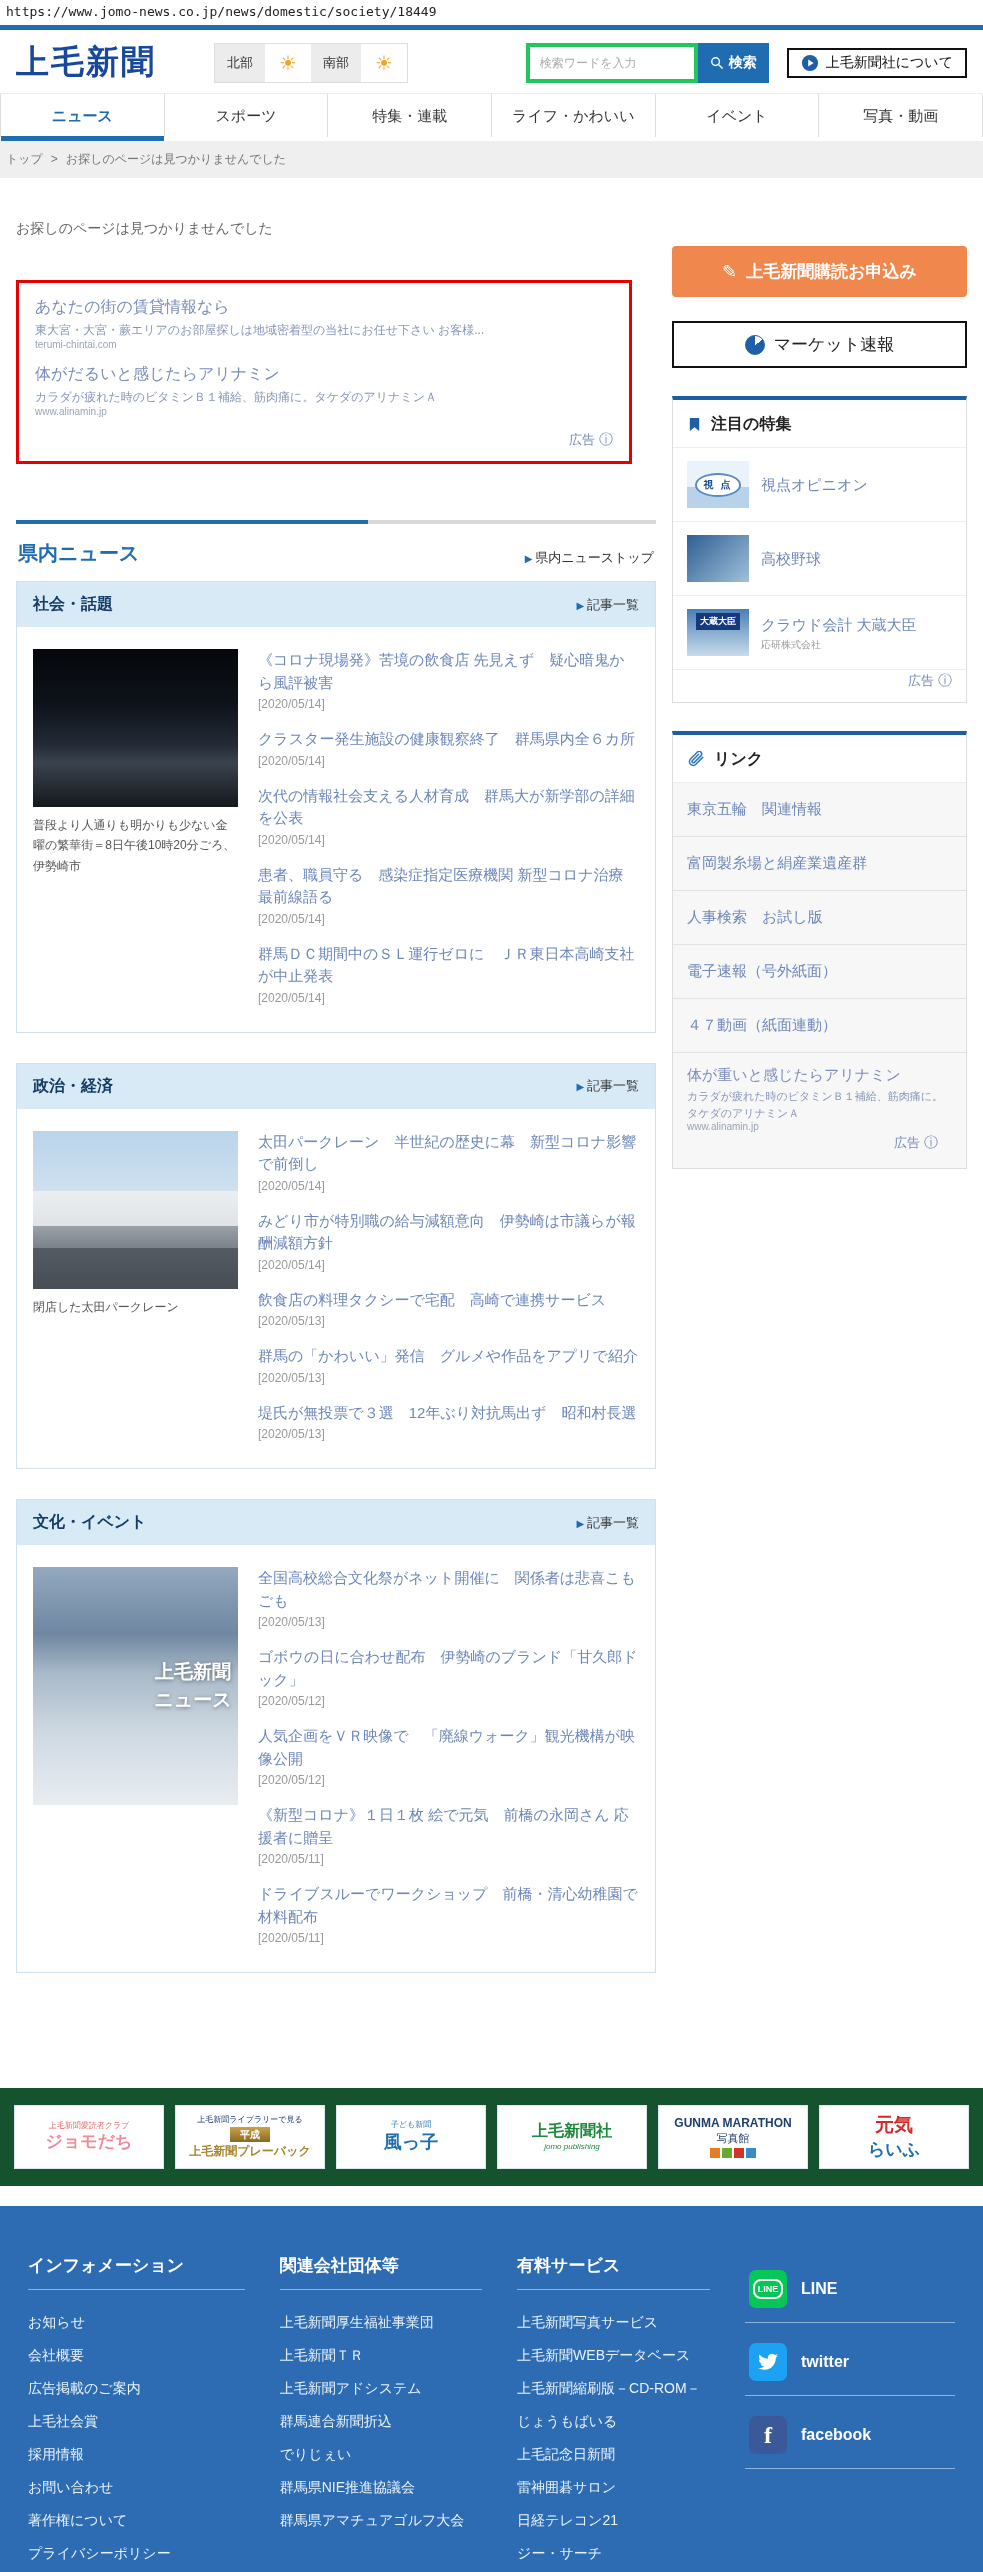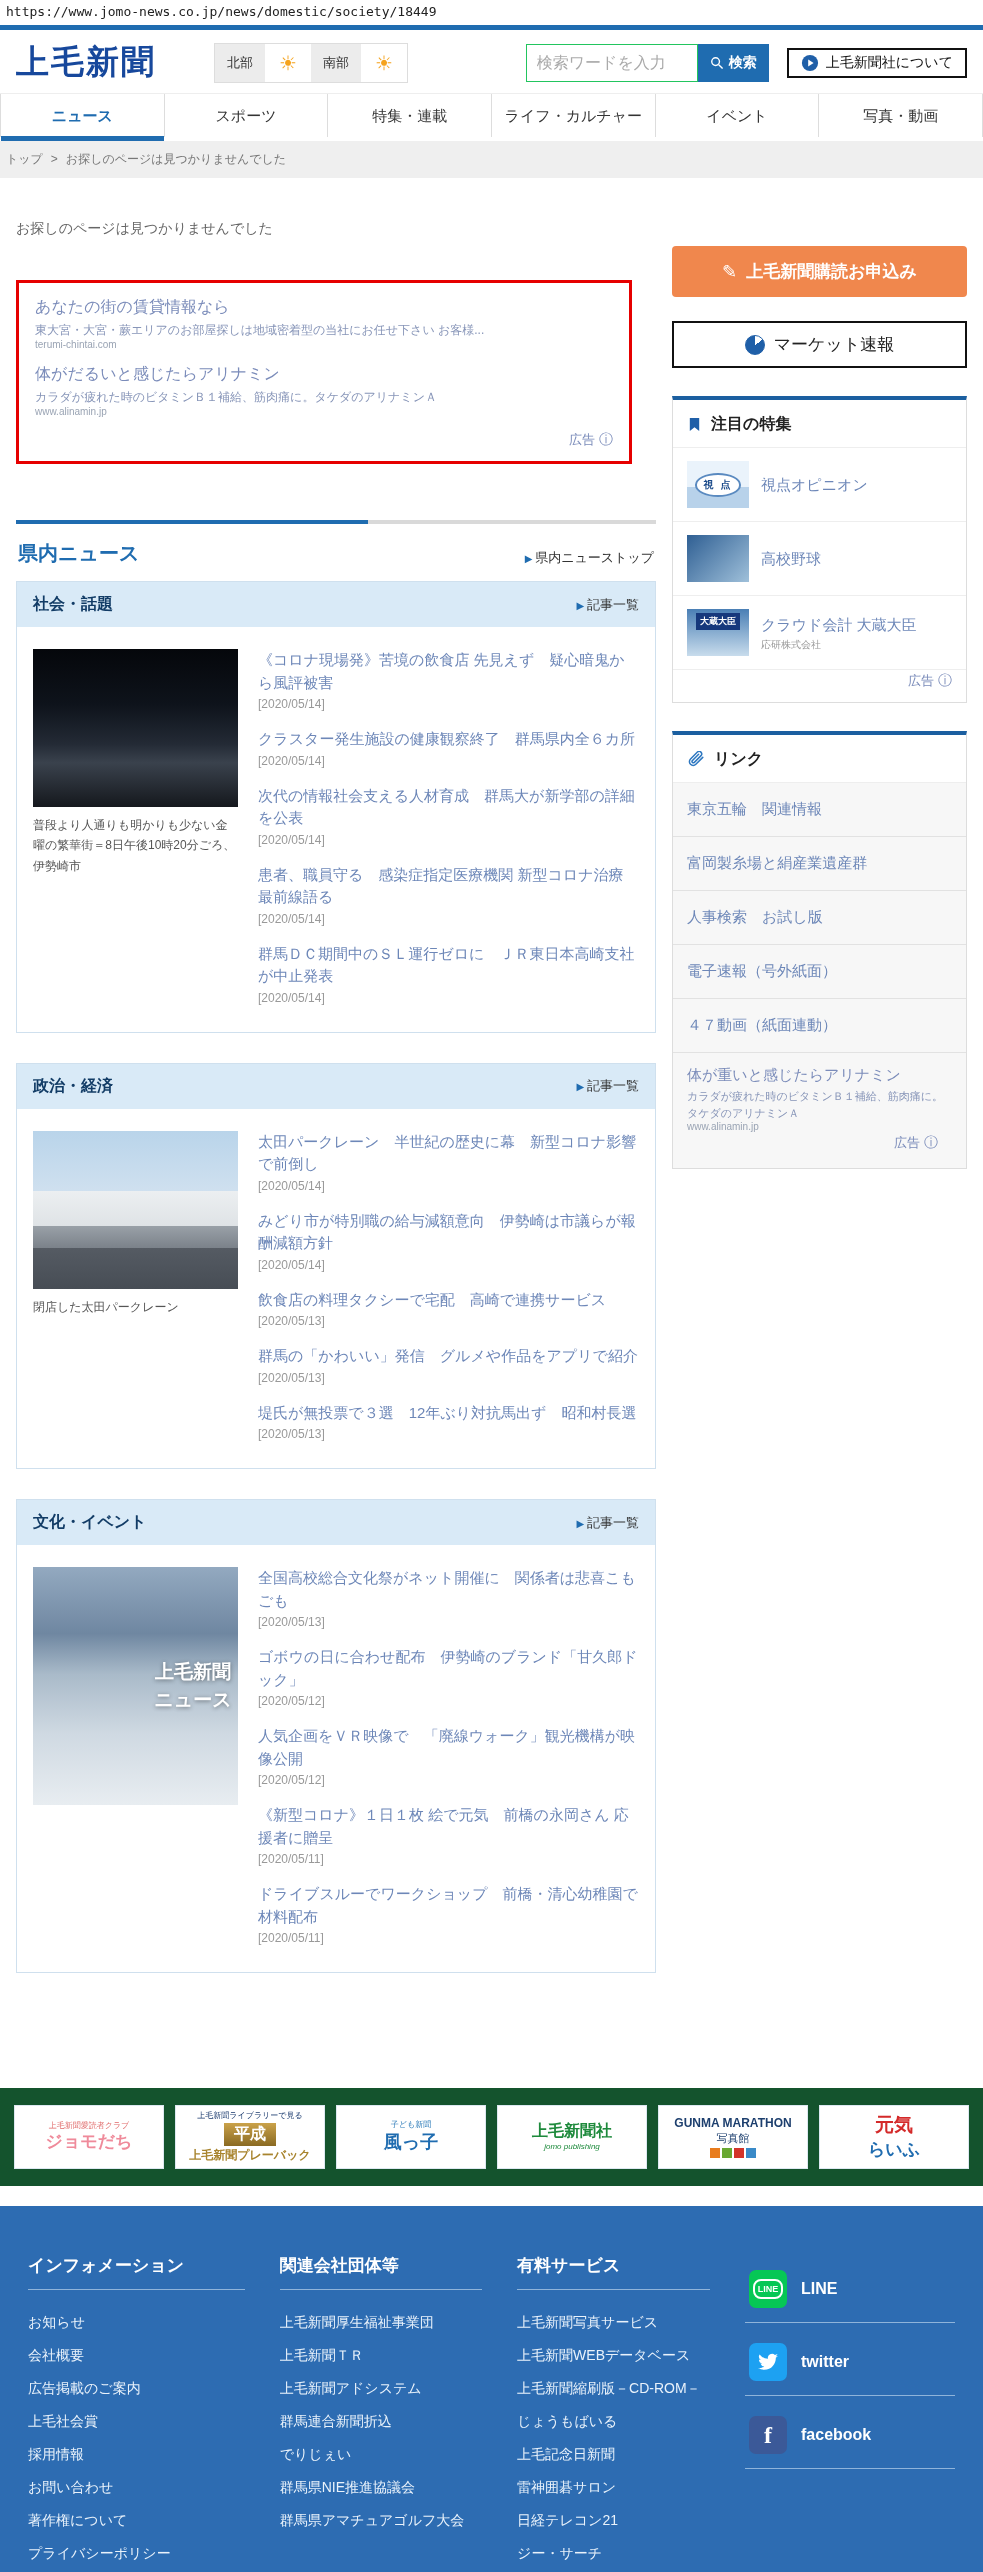--- a/index.html
+++ b/index.html
@@ -12,21 +12,21 @@
   .top-line { height:5px; background:#1f6cb0; }
 
   
   .site-header { display:flex; align-items:center; padding:10px 16px 8px; gap:18px; }
   .logo { font-size:33px; font-weight:bold; color:#17489c; letter-spacing:2px; white-space:nowrap; }
   .weather { display:flex; border:1px solid #ddd; margin-left:40px; }
   .weather .w-label { background:#ececec; font-size:13px; padding:10px 12px; color:#333; }
   .weather .w-sun { background:#fff; padding:6px 14px; display:flex; align-items:center; }
   .sun-icon { color:#f5a31e; font-size:20px; }
   .search-wrap { display:flex; margin-left:auto; }
-  .search-input { width:172px; border:1px solid #22c55e; padding:9px 10px; font-size:16px; color:#333;margin-left:19px; }
+  .search-input { width:172px; border:4px solid #22c55e; padding:9px 10px; font-size:12px; color:#333;margin-left:19px; }
   .search-input::placeholder { color:#aaa; }
   .search-btn { background:#1f6cb0; color:#fff; border:none; font-size:14px; font-weight:bold; padding:0 12px; display:flex; align-items:center; gap:5px; cursor:pointer; }
   .about-btn { display:flex; align-items:center; gap:7px; border:2px solid #111; padding:4px 12px; font-size:14px; color:#111; background:#fff; white-space:nowrap; }
 
   
   .main-nav { display:flex; border-top:1px solid #eee; }
   .main-nav a { flex:1; text-align:center; padding:13px 0 11px; font-size:15px; color:#333; border-right:1px solid #ddd; position:relative; }
   .main-nav a:first-child { border-left:1px solid #ddd; }
   .main-nav a.active { color:#1f6cb0; font-weight:bold; }
   .main-nav a.active::after { content:""; position:absolute; left:0; right:0; bottom:-4px; height:5px; background:#1f6cb0; }
@@ -98,21 +98,21 @@
   .l-ad .ad-title { font-size:15px; }
   .l-ad .ad-desc { font-size:11px; }
 
   
   .partner-strip { margin-top:85px; background:#14532d; padding:17px 10px; display:flex; justify-content:center; gap:11px; }
   .p-tile { background:#fff; border:1px solid #dde8f1; width:150px; height:64px; display:flex; flex-direction:column; align-items:center; justify-content:center; cursor:pointer; text-align:center; line-height:1.3; }
   .pt-tiny { font-size:8px; }
   .jomodachi .pt-tiny { color:#e06a6a; }
   .jomodachi .pt-main { color:#ef8a9a; font-size:17px; font-weight:bold; }
   .playback .pt-tiny { color:#1a3a6e; }
-  .pb-chip { background:linear-gradient(180deg,#caa24a,#8a6a22); color:#fff; font-size:16px; font-weight:bold; padding:1px 10px; margin:2px 0; }
+  .pb-chip { background:linear-gradient(180deg,#caa24a,#8a6a22); color:#fff; font-size:10px; font-weight:bold; padding:1px 10px; margin:2px 0; }
   .playback .pt-main { color:#a8842e; font-size:12px; font-weight:bold; }
   .kazakko .pt-tiny { color:#2a7ab8; }
   .kazakko .pt-main { color:#1f6cb0; font-size:18px; font-weight:bold; }
   .jomopub .pt-main { color:#1e8a3c; font-size:16px; font-weight:bold; }
   .jomopub .pt-tiny { color:#1e8a3c; font-style:italic; }
   .marathon .pt-main { color:#1d3f6e; font-size:12px; font-weight:bold; }
   .marathon .pt-sub { color:#1d3f6e; font-size:11px; }
   .m-colors { display:flex; gap:2px; margin-top:3px; }
   .m-colors span { width:10px; height:10px; }
   .genki { flex-direction:column; gap:2px; }
@@ -168,21 +168,21 @@
         <path d="M8 6l6 4-6 4z" fill="#fff"></path>
       </svg>
     <span>上毛新聞社について</span>
   </a>
 </header>
 
 <nav class="main-nav">
   <a class="active">ニュース</a>
   <a>スポーツ</a>
   <a>特集・連載</a>
-  <a>ライフ・カルチャー</a>
+  <a>ライフ・かわいい</a>
   <a>イベント</a>
   <a>写真・動画</a>
 </nav>
 
 <div class="breadcrumb">
   <a>トップ</a><span class="sep">&gt;</span><span>お探しのページは見つかりませんでした</span>
 </div>
 
 <div class="content">
   <div class="left-col">

